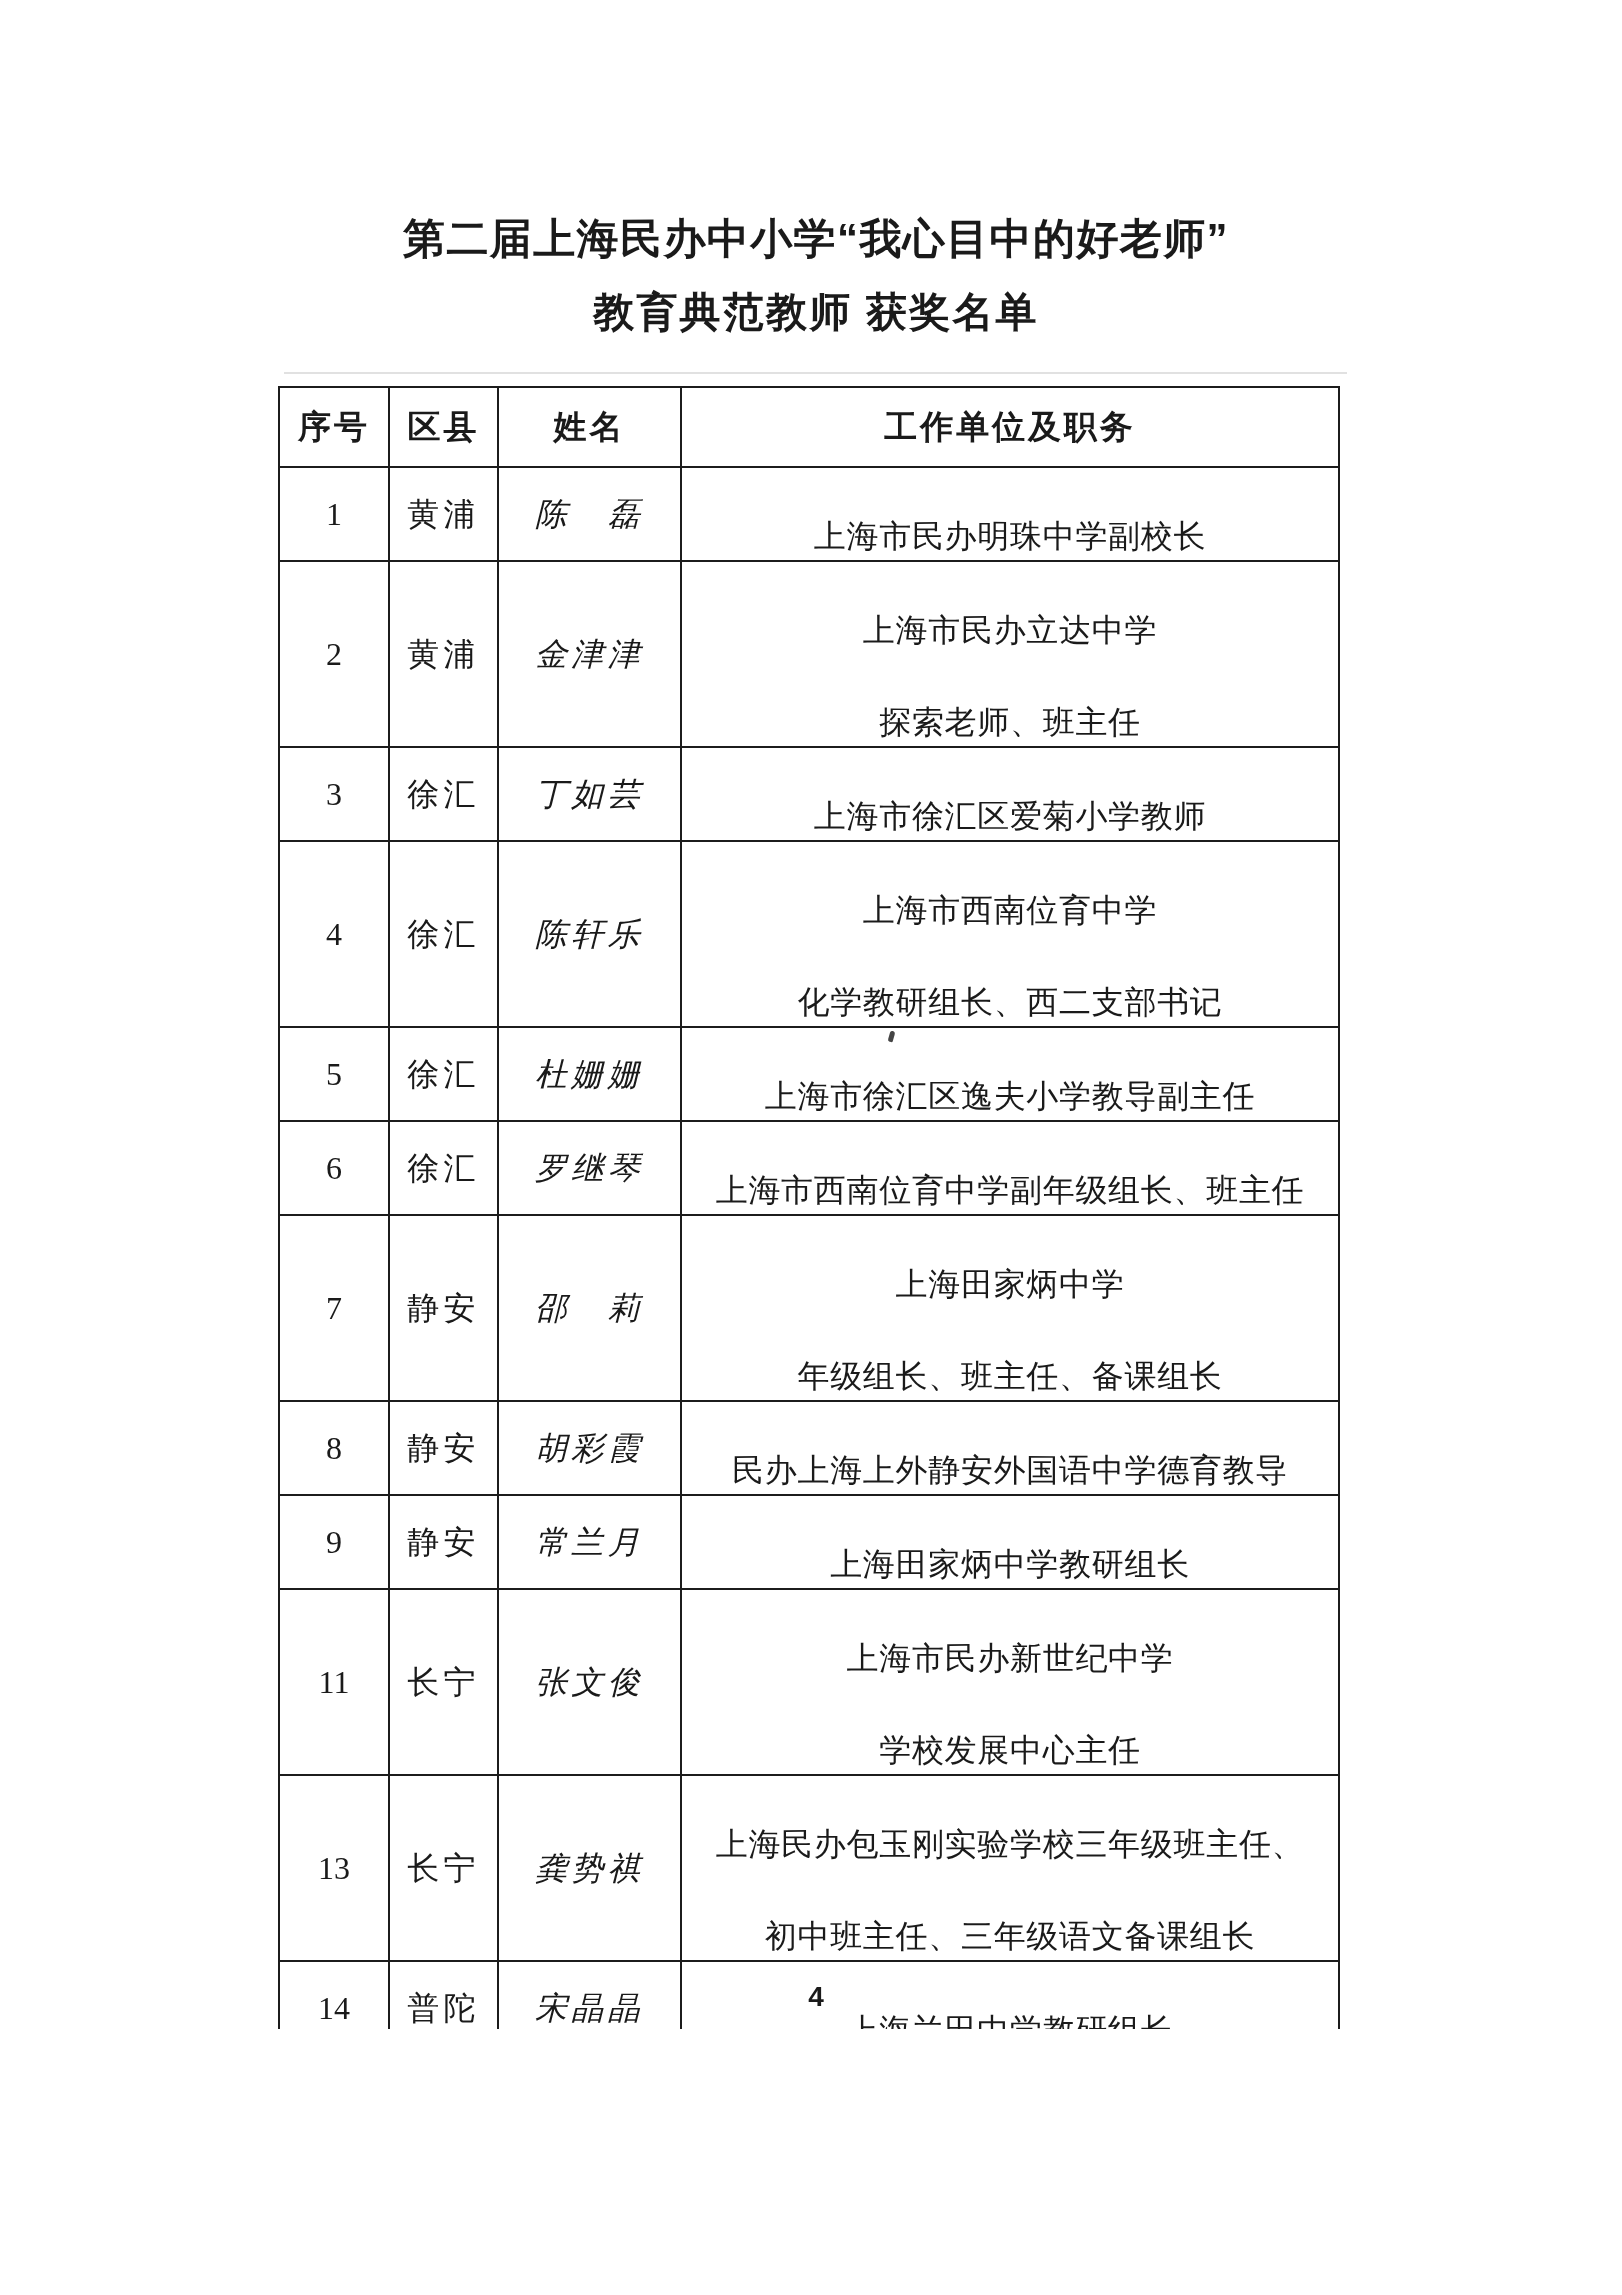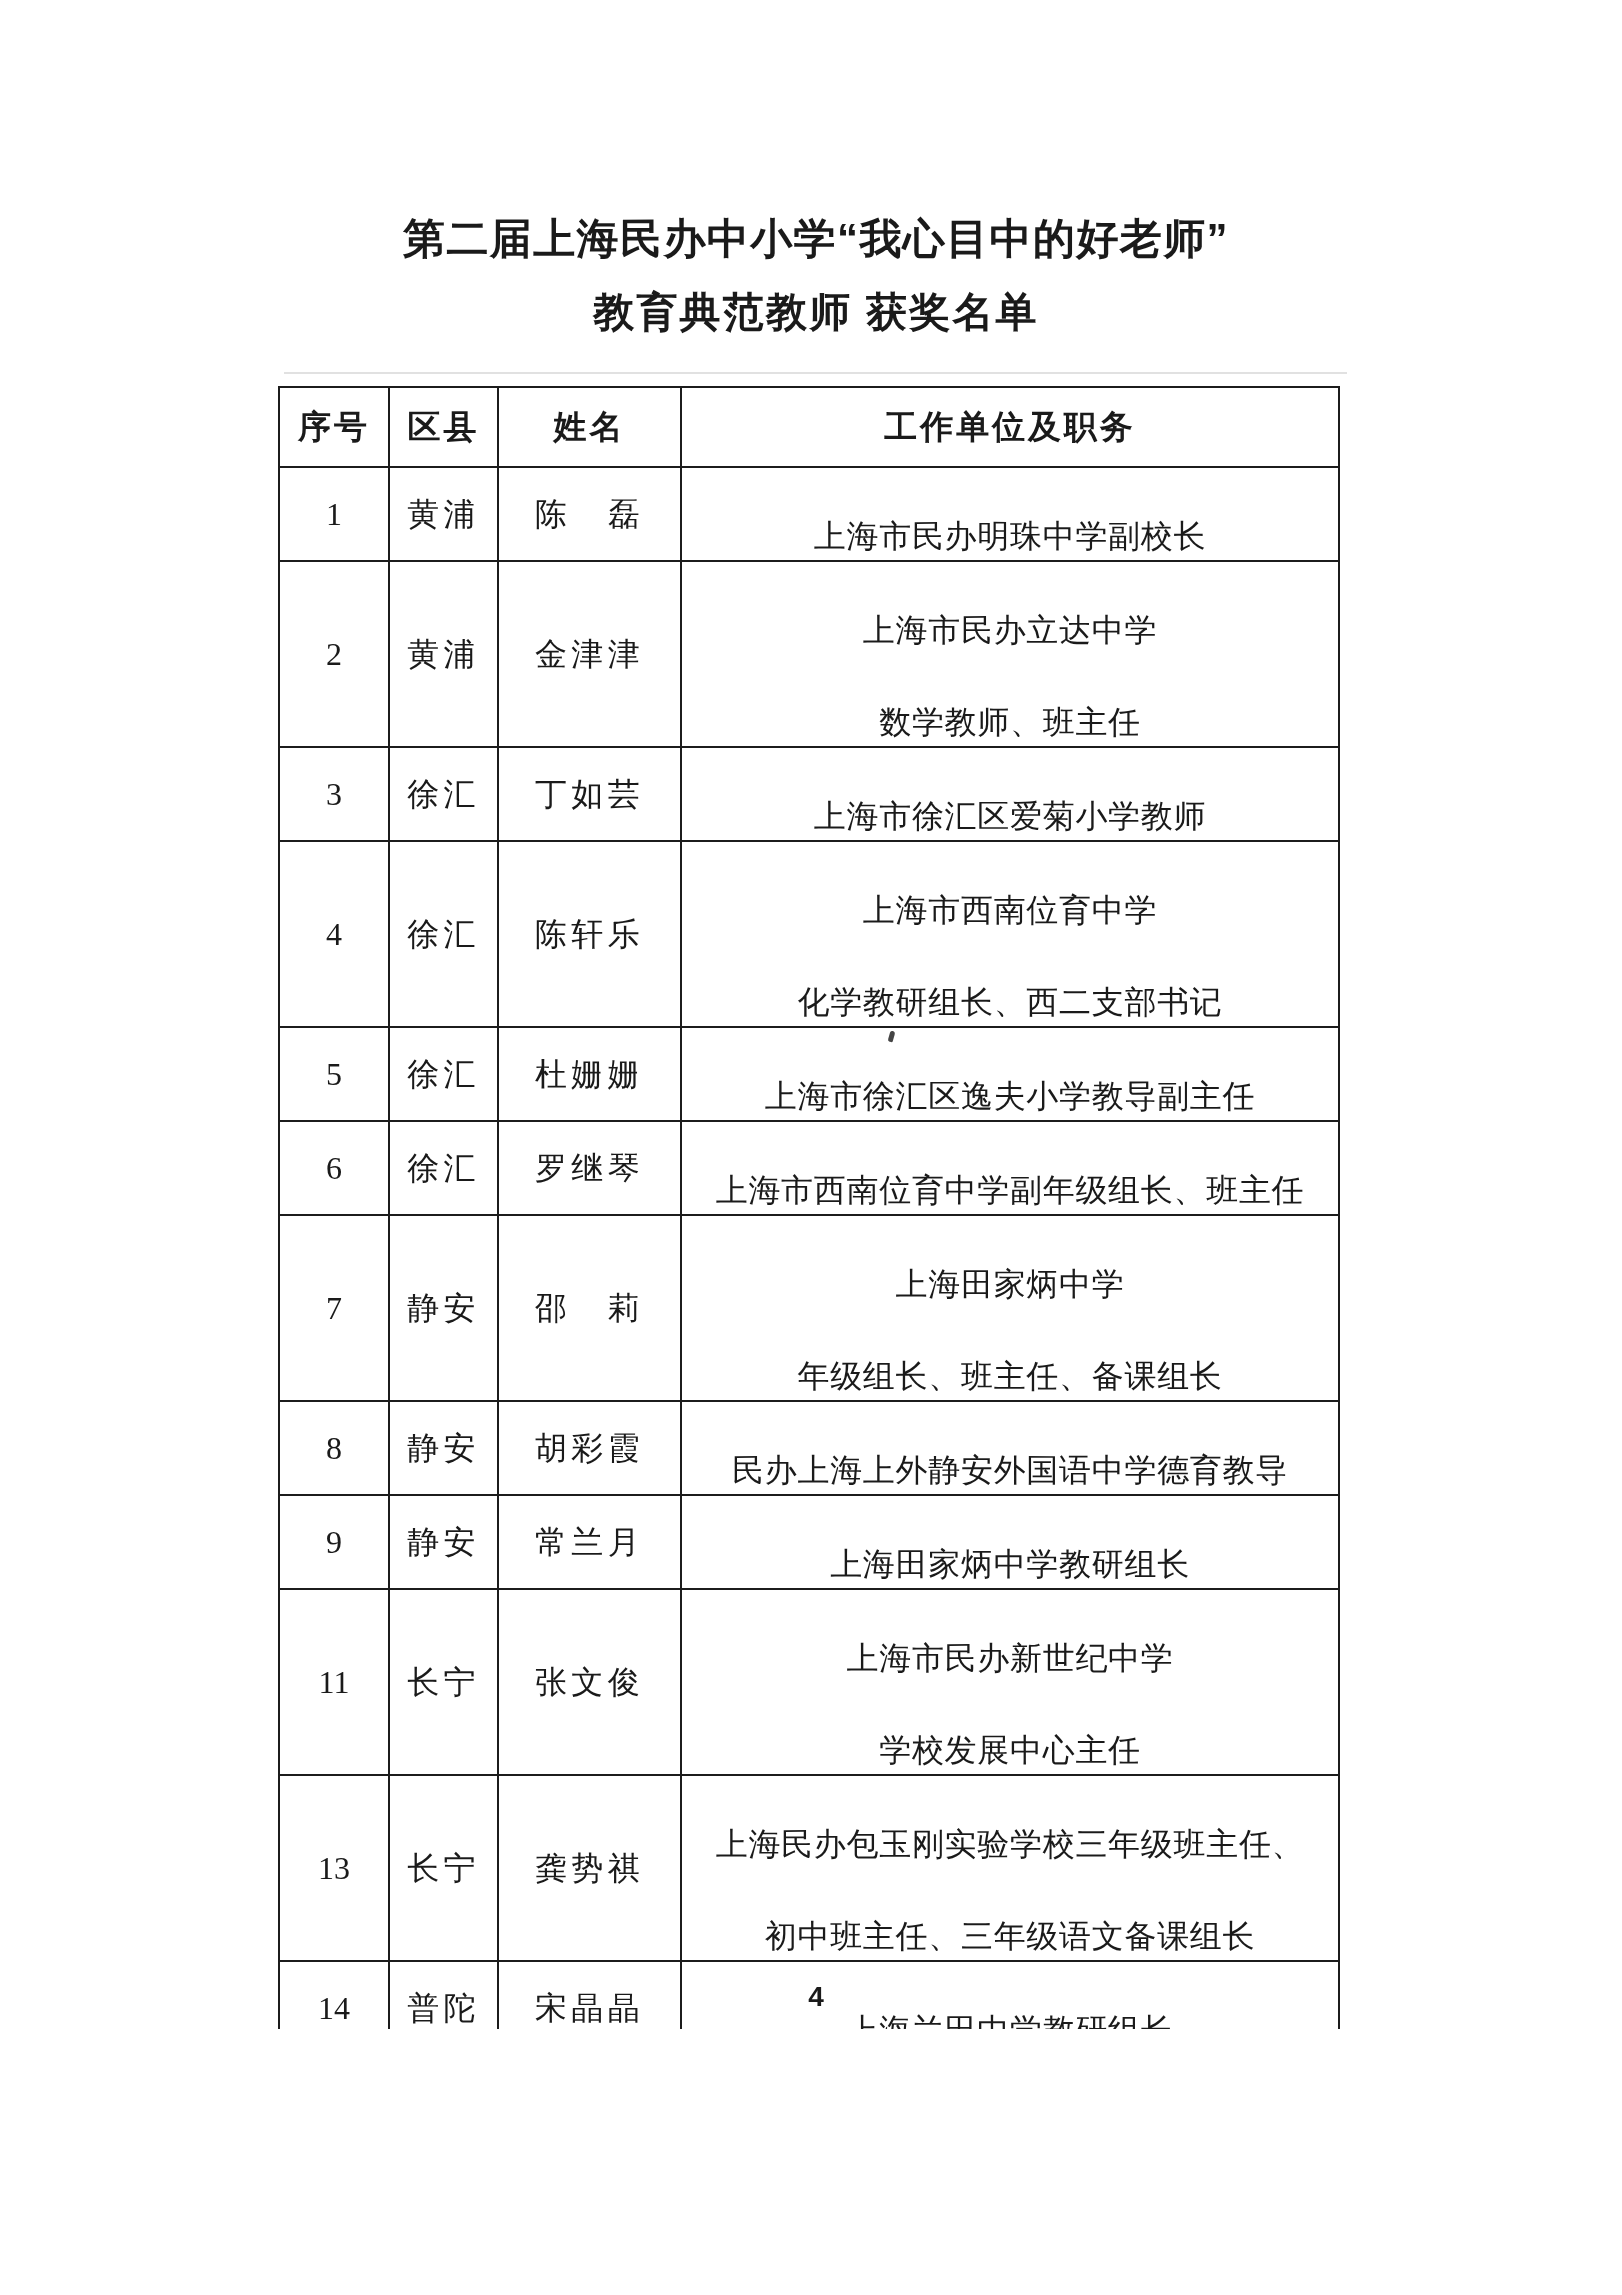--- a/index.html
+++ b/index.html
@@ -50,21 +50,21 @@
     font-size:33px;
     font-weight:600;
     letter-spacing:2.9px;
     white-space:nowrap;
   }
   table.awards tr.single{ height:80px; }
   table.awards tr.double{ height:109px; }
   table.awards td{ font-size:32px; line-height:1.5; }
   td.no{ font-size:31px; letter-spacing:0; }
   td.district{ letter-spacing:4.3px; white-space:nowrap; }
-  td.name{ letter-spacing:4.3px; white-space:nowrap; }
+  td.name{ letter-spacing:4.3px; white-space:nowrap;font-style:italic; }
   td.unit{ letter-spacing:0.7px; }
   td.unit div{ white-space:nowrap;margin-top:44px; }
 
   .stray-mark{
     position:absolute;
     left:889px; top:1031px;
     width:5px; height:11px;
     background:#242424;
     border-radius:2.2px 2.9px 1.4px 2.2px;
     transform:rotate(16deg);
@@ -115,21 +115,21 @@
           <td class="unit">
             <div>上海市民办明珠中学副校长</div>
           </td>
         </tr>
         <tr class="double">
           <td class="no">2</td>
           <td class="district">黄浦</td>
           <td class="name">金津津</td>
           <td class="unit">
             <div>上海市民办立达中学</div>
-            <div>数学教师、班主任</div>
+            <div>探索老师、班主任</div>
           </td>
         </tr>
         <tr class="single">
           <td class="no">3</td>
           <td class="district">徐汇</td>
           <td class="name">丁如芸</td>
           <td class="unit">
             <div>上海市徐汇区爱菊小学教师</div>
           </td>
         </tr>

